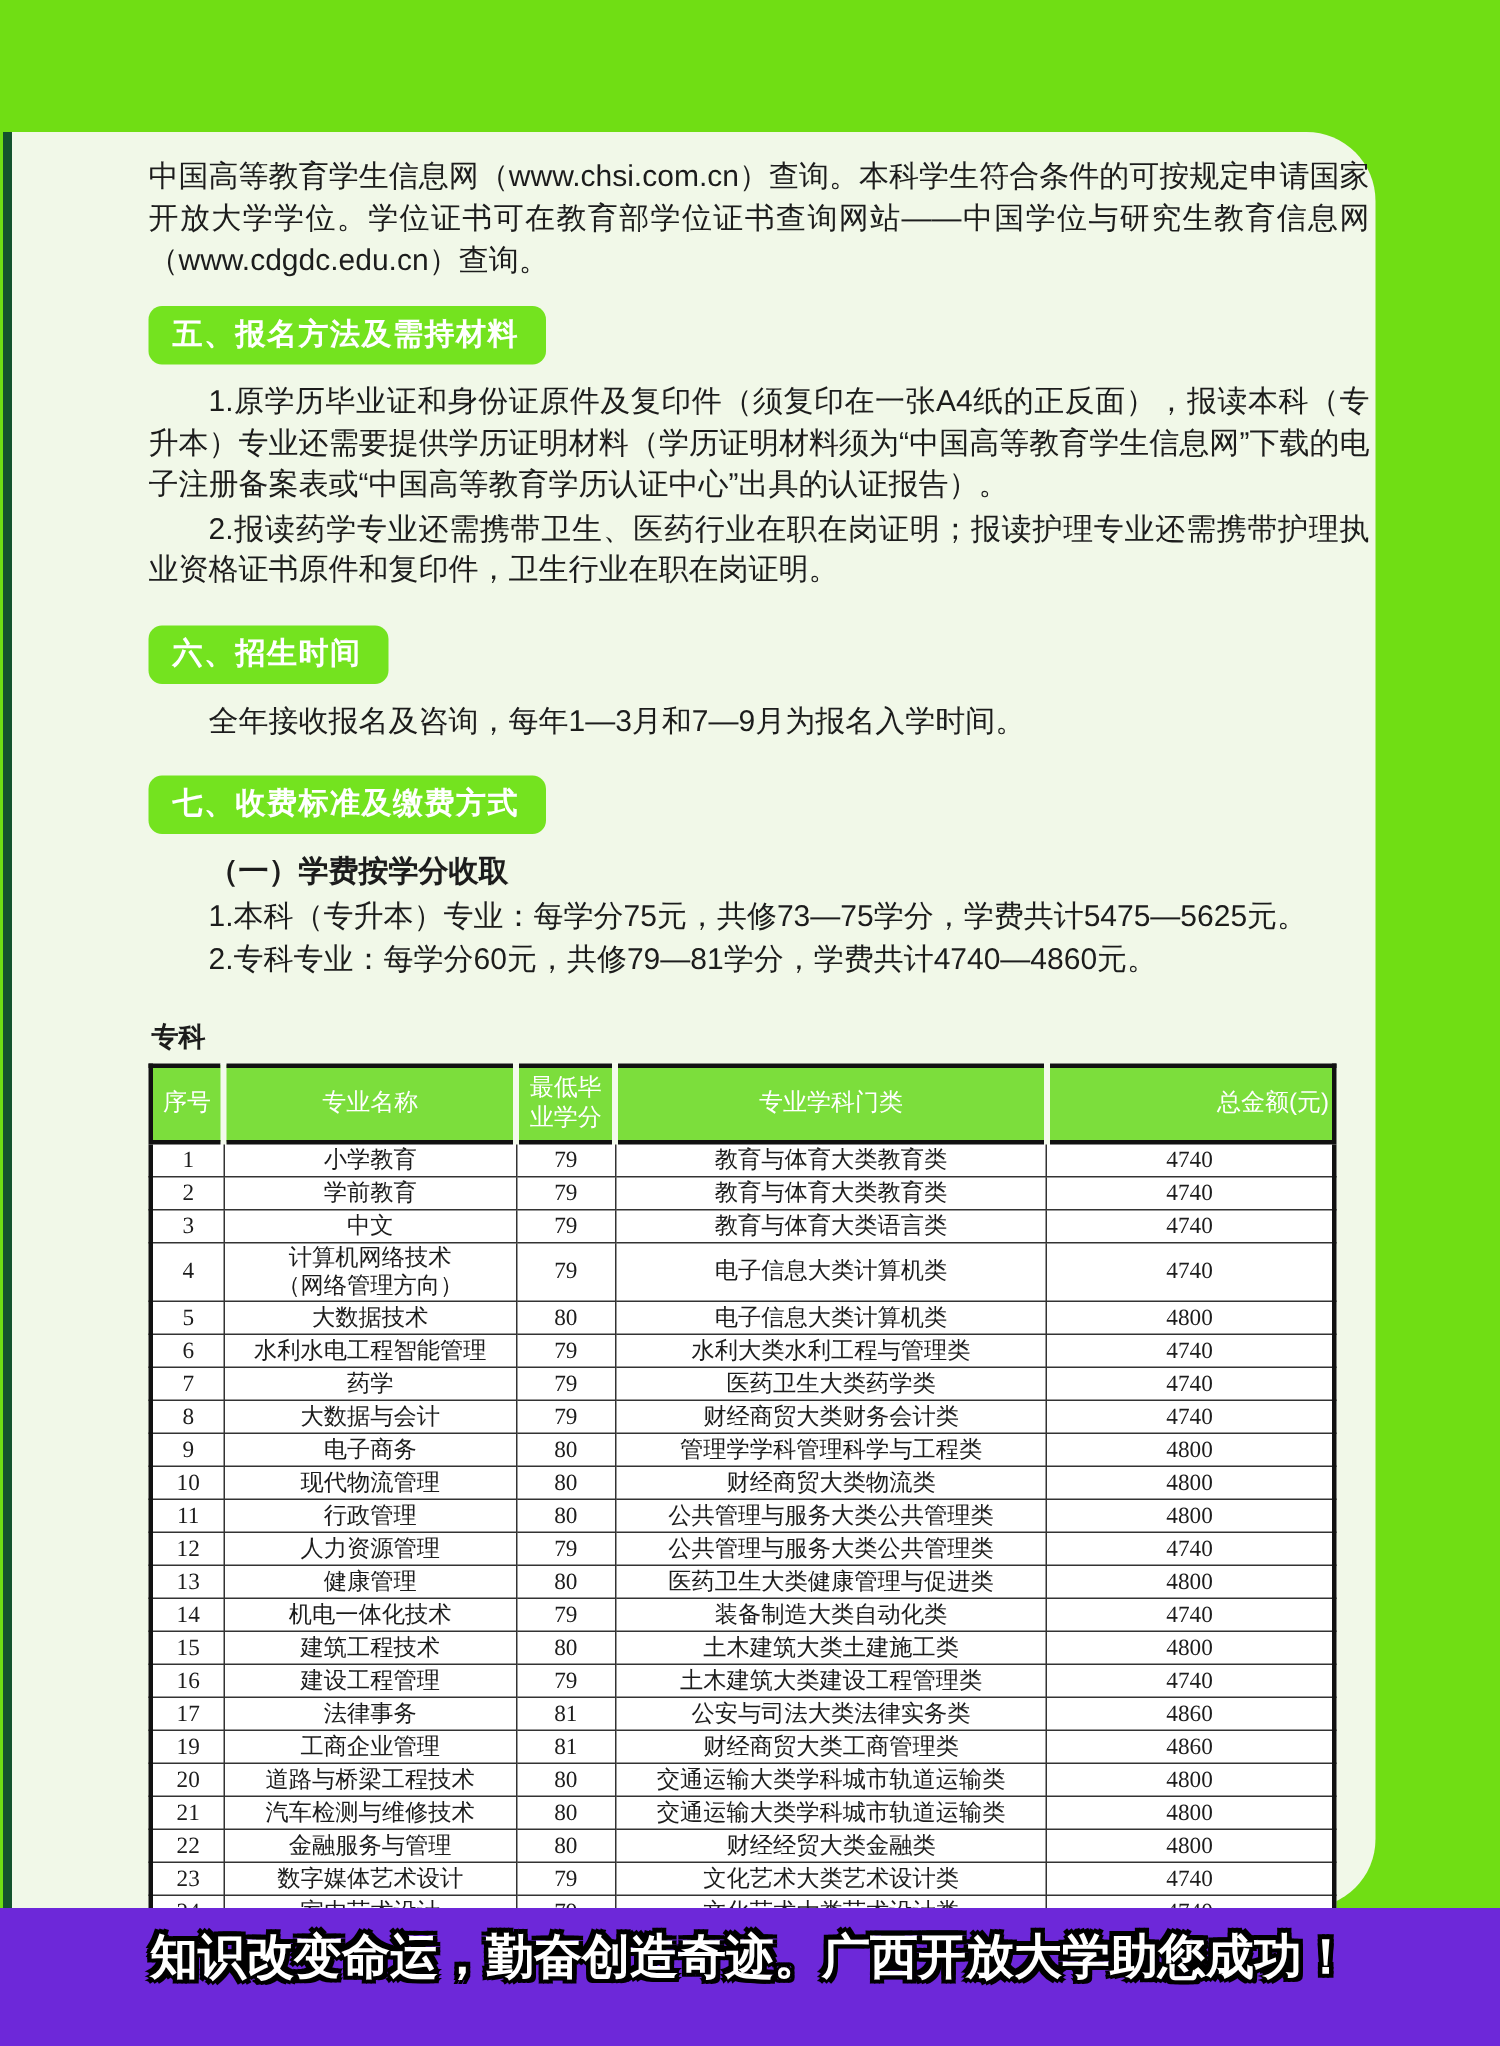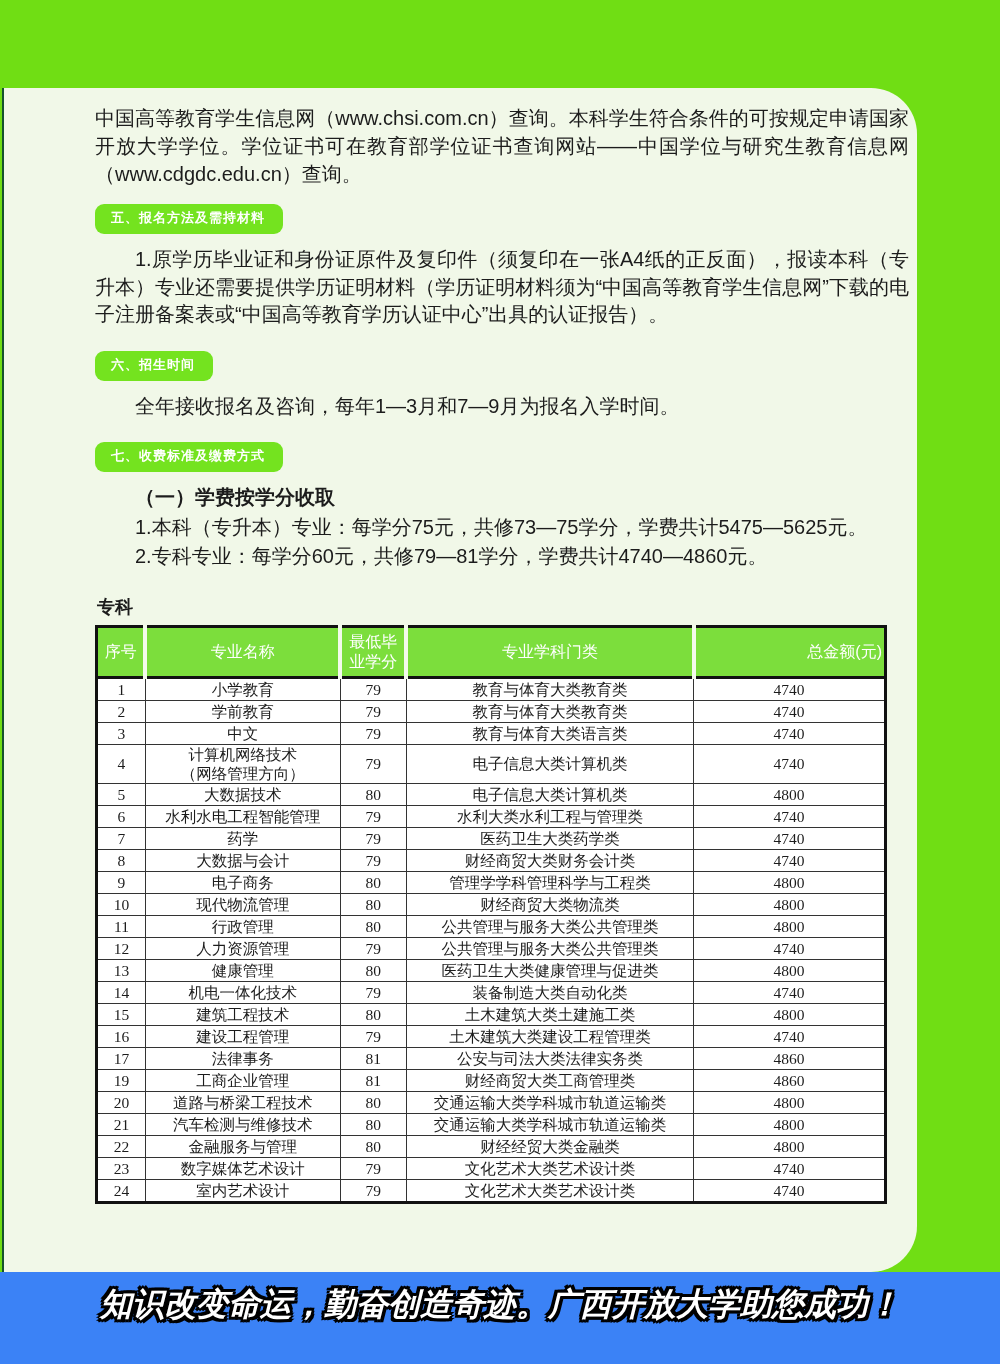--- a/index.html
+++ b/index.html
@@ -9,39 +9,39 @@
     background: #70DE14;
     font-family: "Liberation Sans", sans-serif;
     color: #1c1c1c;
   }
   
   .panel {
     position: absolute;
     left: 2px; top: 88px;
     width: 915px; height: 1184px;
     background: #F1F8E8;
-    border-left: 2px solid #14532d;
+    border-left: 6px solid #14532d;
     border-radius: 0 46px 46px 0;
     box-sizing: border-box;
     padding: 16px 20px 0 91px;
   }
   .intro {
     margin: 0; padding: 0;
     width: 814px;
     font-size: 20px; line-height: 28px;
     text-align: justify;
   }
   .badge {
     display: inline-block;
     margin: 8px 0 10px 0;
     padding: 5px 18px 7px 16px;
     background: #74E31F;
     border-radius: 9px;
     color: #ffffff;
-    font-size: 13px; font-weight: bold;
+    font-size: 20px; font-weight: bold;
     letter-spacing: 1px;
   }
   .para {
     margin: 2px 0 0 0; padding: 0;
     width: 814px;
     font-size: 20px; line-height: 27.5px;
     text-align: justify;
   }
   .indent { text-indent: 2em; }
   .bold { font-weight: bold; }
@@ -84,43 +84,44 @@
   .c-no   { width: 42px; }
   .c-nameW{ width: 193px; }
   .c-cr   { width: 60px; }
   .c-cat  { width: 290px; }
   .c-amt  { width: 190px; text-align: right; }
   
   .footer-band {
     position: absolute;
     left: 0; bottom: 0;
     width: 1000px; height: 92px;
-    background: #3b82f6;
+    background: #6d28d9;
     display: flex; align-items: center; justify-content: center;
-    padding-bottom: 26px; box-sizing: border-box; font-style: italic;
+    padding-bottom: 26px; box-sizing: border-box;
   }
   .slogan {
     font-size: 32px; font-weight: bold;
     color: #ffffff;
     letter-spacing: 0px;
     text-shadow:
       -3px -3px 0 #000, 3px -3px 0 #000, -3px 3px 0 #000, 3px 3px 0 #000,
       -3px 0 0 #000, 3px 0 0 #000, 0 -3px 0 #000, 0 3px 0 #000;
   }
 </style>
 </head>
 <body>
 
 <div class="panel">
 
   <p class="intro">中国高等教育学生信息网（www.chsi.com.cn）查询。本科学生符合条件的可按规定申请国家开放大学学位。学位证书可在教育部学位证书查询网站——中国学位与研究生教育信息网（www.cdgdc.edu.cn）查询。</p>
 
   <div class="spacer-sm"></div>
   <div><span class="badge">五、报名方法及需持材料</span></div>
   <p class="para indent">1.原学历毕业证和身份证原件及复印件（须复印在一张A4纸的正反面），报读本科（专升本）专业还需要提供学历证明材料（学历证明材料须为“中国高等教育学生信息网”下载的电子注册备案表或“中国高等教育学历认证中心”出具的认证报告）。</p>
+  <p class="para indent">2.报读药学专业还需携带卫生、医药行业在职在岗证明；报读护理专业还需携带护理执业资格证书原件和复印件，卫生行业在职在岗证明。</p>
 
   <div class="spacer-md"></div>
   <div><span class="badge">六、招生时间</span></div>
   <p class="para indent">全年接收报名及咨询，每年1—3月和7—9月为报名入学时间。</p>
 
   <div class="spacer-md"></div>
   <div><span class="badge">七、收费标准及缴费方式</span></div>
   <p class="para indent bold">（一）学费按学分收取</p>
   <p class="para indent">1.本科（专升本）专业：每学分75元，共修73—75学分，学费共计5475—5625元。</p>
   <p class="para indent">2.专科专业：每学分60元，共修79—81学分，学费共计4740—4860元。</p>

